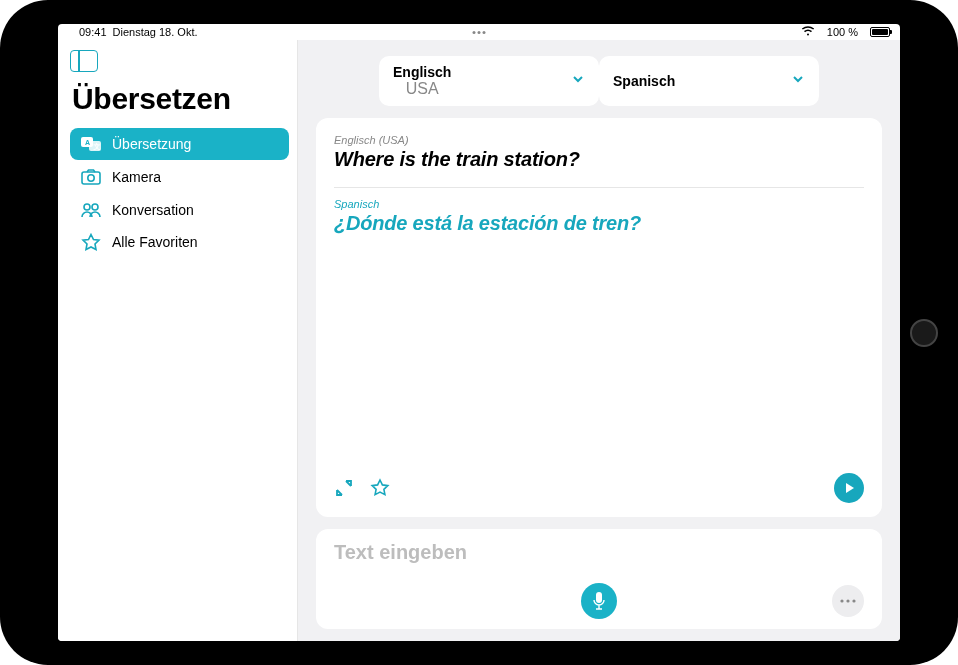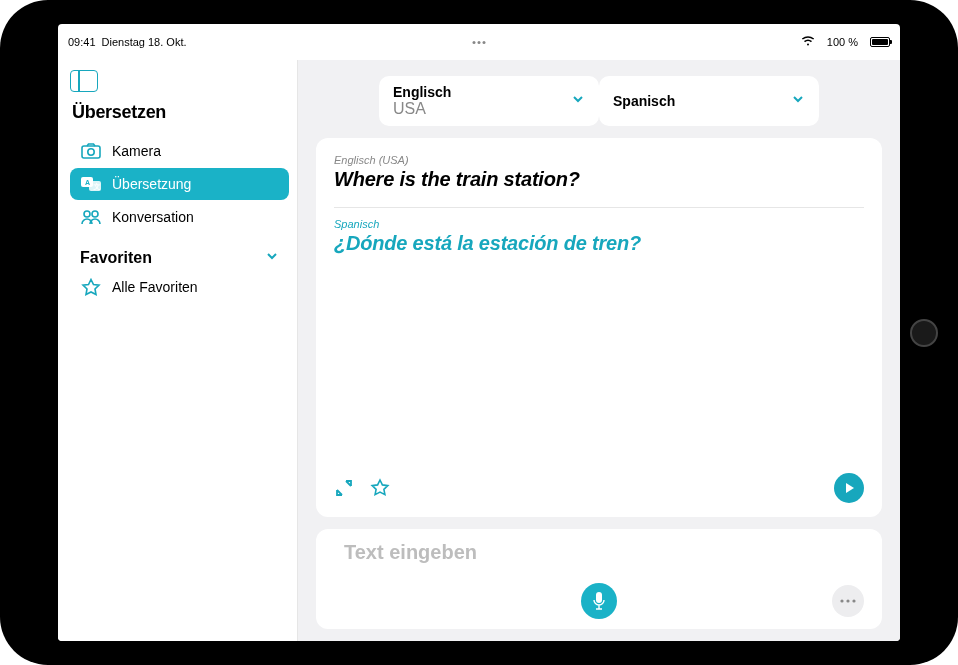--- a/index.html
+++ b/index.html
@@ -35,28 +35,29 @@
       width: 100%;
       height: 100%;
       background: #fff;
       border-radius: 4px;
       overflow: hidden;
       display: flex;
       flex-direction: column;
     }
 
     .status-bar {
-      height: 36px;
+      height: 16px;
       display: flex;
       align-items: center;
       justify-content: space-between;
       padding: 4px 10px;
       font-size: 11px;
       font-weight: 500;
       color: #000;
+      margin-left: 11px;
     }
     .status-left { display: flex; gap: 6px; }
     .status-center {
       position: absolute;
       left: 50%;
       transform: translateX(-50%);
       display: flex;
       gap: 2px;
     }
     .status-center span { width: 3px; height: 3px; background: #888; border-radius: 50%; display: inline-block; }
@@ -81,21 +82,21 @@
       background: #fff;
     }
     .sidebar-toggle {
       width: 28px; height: 22px;
       border: 1.5px solid #17a7bd;
       border-radius: 4px;
       position: relative;
       margin-bottom: 10px;
     }
     .sidebar-toggle::after { content: ""; position: absolute; left: 7px; top: 0; bottom: 0; width: 1.5px; background: #17a7bd; }
-    .app-title { font-size: 18px; font-weight: 700; letter-spacing: -0.3px; margin-bottom: 12px; padding-left: 2px; }
+    .app-title { font-size: 30px; font-weight: 700; letter-spacing: -0.3px; margin-bottom: 12px; padding-left: 2px; }
 
     .nav-list { list-style: none; display: flex; flex-direction: column; gap: 1px; }
     .nav-item {
       display: flex; align-items: center; gap: 10px;
       padding: 7px 10px; border-radius: 8px;
       font-size: 14px; color: #000; cursor: pointer;
     }
     .nav-item.active { background: #1ab2c7; color: #fff; }
     .nav-icon { width: 22px; height: 18px; display: inline-flex; align-items: center; justify-content: center; color: inherit; }
     .nav-item:not(.active) .nav-icon { color: #17a7bd; }
@@ -110,21 +111,21 @@
     
     .main {
       flex: 1;
       background: #f1f1f3;
       display: flex;
       flex-direction: column;
       padding: 16px 18px 12px;
       gap: 12px;
       min-width: 0;
     }
-    .lang-row { display: flex; justify-content: center; }
+    .lang-row { display: flex; justify-content: center; text-align: center; }
     .lang-selector {
       flex: 1; max-width: 220px;
       background: #fff; border-radius: 10px;
       display: flex; justify-content: space-between; align-items: center;
       padding: 8px 14px; cursor: pointer;
     }
     .lang-selector .lang-text { display: flex; flex-direction: column; line-height: 1.15; }
     .lang-name { font-size: 14px; font-weight: 600; }
     .lang-sub { font-size: 16px; color: #888; }
     .lang-chev { color: #17a7bd; }
@@ -145,21 +146,21 @@
     .card-actions { display: flex; justify-content: space-between; align-items: center; }
     .card-actions .left { display: flex; gap: 16px; }
     .icon-btn { display: inline-flex; align-items: center; justify-content: center; color: #17a7bd; cursor: pointer; }
     .play-btn {
       width: 30px; height: 30px; border-radius: 50%; background: #17a7bd; color: #fff;
       display: inline-flex; align-items: center; justify-content: center; cursor: pointer;
     }
 
     .input-card {
       background: #fff; border-radius: 12px;
-      padding: 12px 28px 10px;
+      padding: 12px 18px 10px;
       position: relative;
       min-height: 100px;
     }
     .input-placeholder { font-size: 20px; font-weight: 600; color: #bdbdbd; }
     .input-actions {
       position: absolute; left: 0; right: 0; bottom: 10px;
       display: flex; justify-content: center; align-items: center;
     }
     .mic-btn {
       width: 36px; height: 36px; border-radius: 50%; background: #1ab2c7; color: #fff;
@@ -200,61 +201,53 @@
           </span>
       </div>
     </div>
 
     <div class="app-body">
       <aside class="sidebar">
         <div class="sidebar-toggle"></div>
         <h1 class="app-title">Übersetzen</h1>
 
         <ul class="nav-list">
-          <li class="nav-item">
-            <span class="nav-icon">
-              <svg width="22" height="18" viewBox="0 0 22 18" fill="none" stroke="currentColor" stroke-width="1.6">
-                  <rect x="2" y="4" width="18" height="12" rx="2"></rect>
-                  <circle cx="11" cy="10" r="3.2"></circle>
-                  <path d="M7 4l1.5-2h5L15 4"></path>
-                </svg>
-            </span>
-            <span>Kamera</span>
-          </li>
           <li class="nav-item active">
             <span class="nav-icon">
               <svg width="22" height="18" viewBox="0 0 22 18" fill="currentColor">
                   <rect x="1" y="2" width="12" height="10" rx="2"></rect>
                   <rect x="9" y="6" width="12" height="10" rx="2" fill="currentColor" opacity="0.85"></rect>
                   <text x="5" y="10" font-size="7" fill="#1ab2c7" font-weight="700">A</text>
                   <text x="13.5" y="14" font-size="7" fill="#fff" font-weight="700">文</text>
                 </svg>
             </span>
             <span>Übersetzung</span>
           </li>
           <li class="nav-item">
             <span class="nav-icon">
               <svg width="22" height="18" viewBox="0 0 22 18" fill="none" stroke="currentColor" stroke-width="1.6">
+                  <rect x="2" y="4" width="18" height="12" rx="2"></rect>
+                  <circle cx="11" cy="10" r="3.2"></circle>
+                  <path d="M7 4l1.5-2h5L15 4"></path>
+                </svg>
+            </span>
+            <span>Kamera</span>
+          </li>
+          <li class="nav-item">
+            <span class="nav-icon">
+              <svg width="22" height="18" viewBox="0 0 22 18" fill="none" stroke="currentColor" stroke-width="1.6">
                   <circle cx="7" cy="6" r="3"></circle>
                   <circle cx="15" cy="6" r="3"></circle>
                   <path d="M2 16c0-3 2.5-5 5-5s5 2 5 5M10 16c0-3 2.5-5 5-5s5 2 5 5"></path>
                 </svg>
             </span>
             <span>Konversation</span>
           </li>
         </ul>
 
-        <div class="section-header">
-          <span>Favoriten</span>
-          <span class="chev">
-            <svg width="14" height="14" viewBox="0 0 14 14" fill="none" stroke="currentColor" stroke-width="2">
-                <path d="M3 5l4 4 4-4"></path>
-              </svg>
-          </span>
-        </div>
         <ul class="nav-list">
           <li class="nav-item">
             <span class="nav-icon">
               <svg width="20" height="18" viewBox="0 0 20 18" fill="none" stroke="currentColor" stroke-width="1.6">
                   <path d="M10 1.5l2.5 5 5.5.7-4 3.8 1 5.5L10 14l-5 2.5 1-5.5-4-3.8 5.5-.7z"></path>
                 </svg>
             </span>
             <span>Alle Favoriten</span>
           </li>
         </ul>

